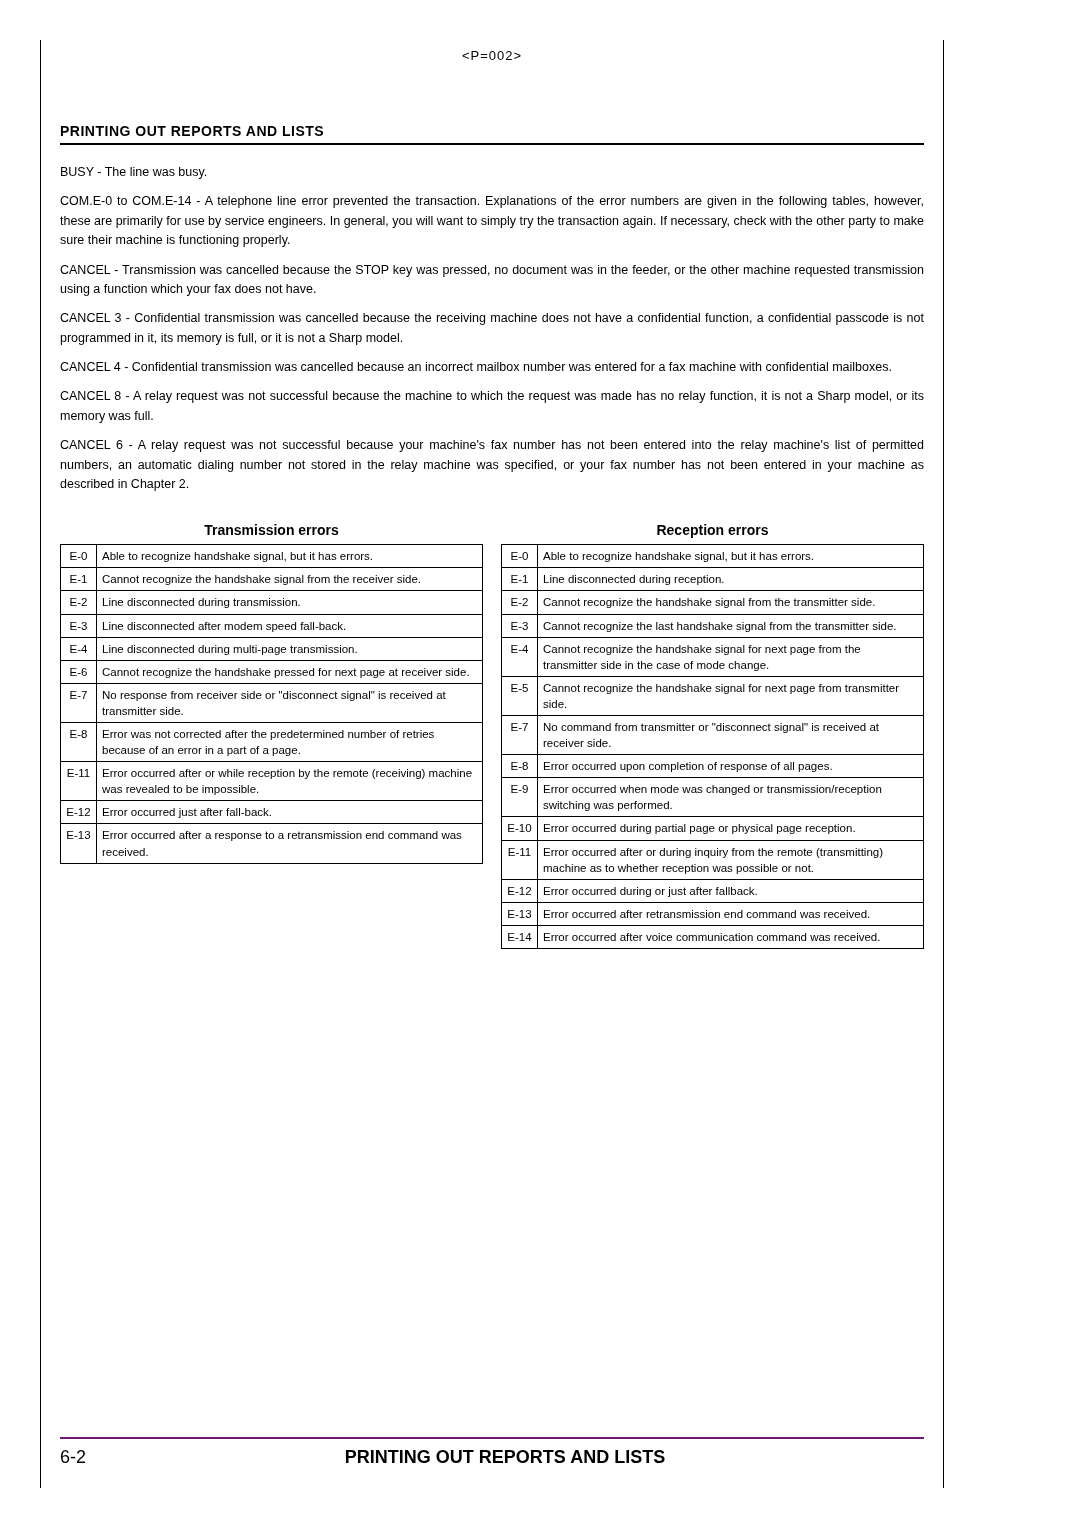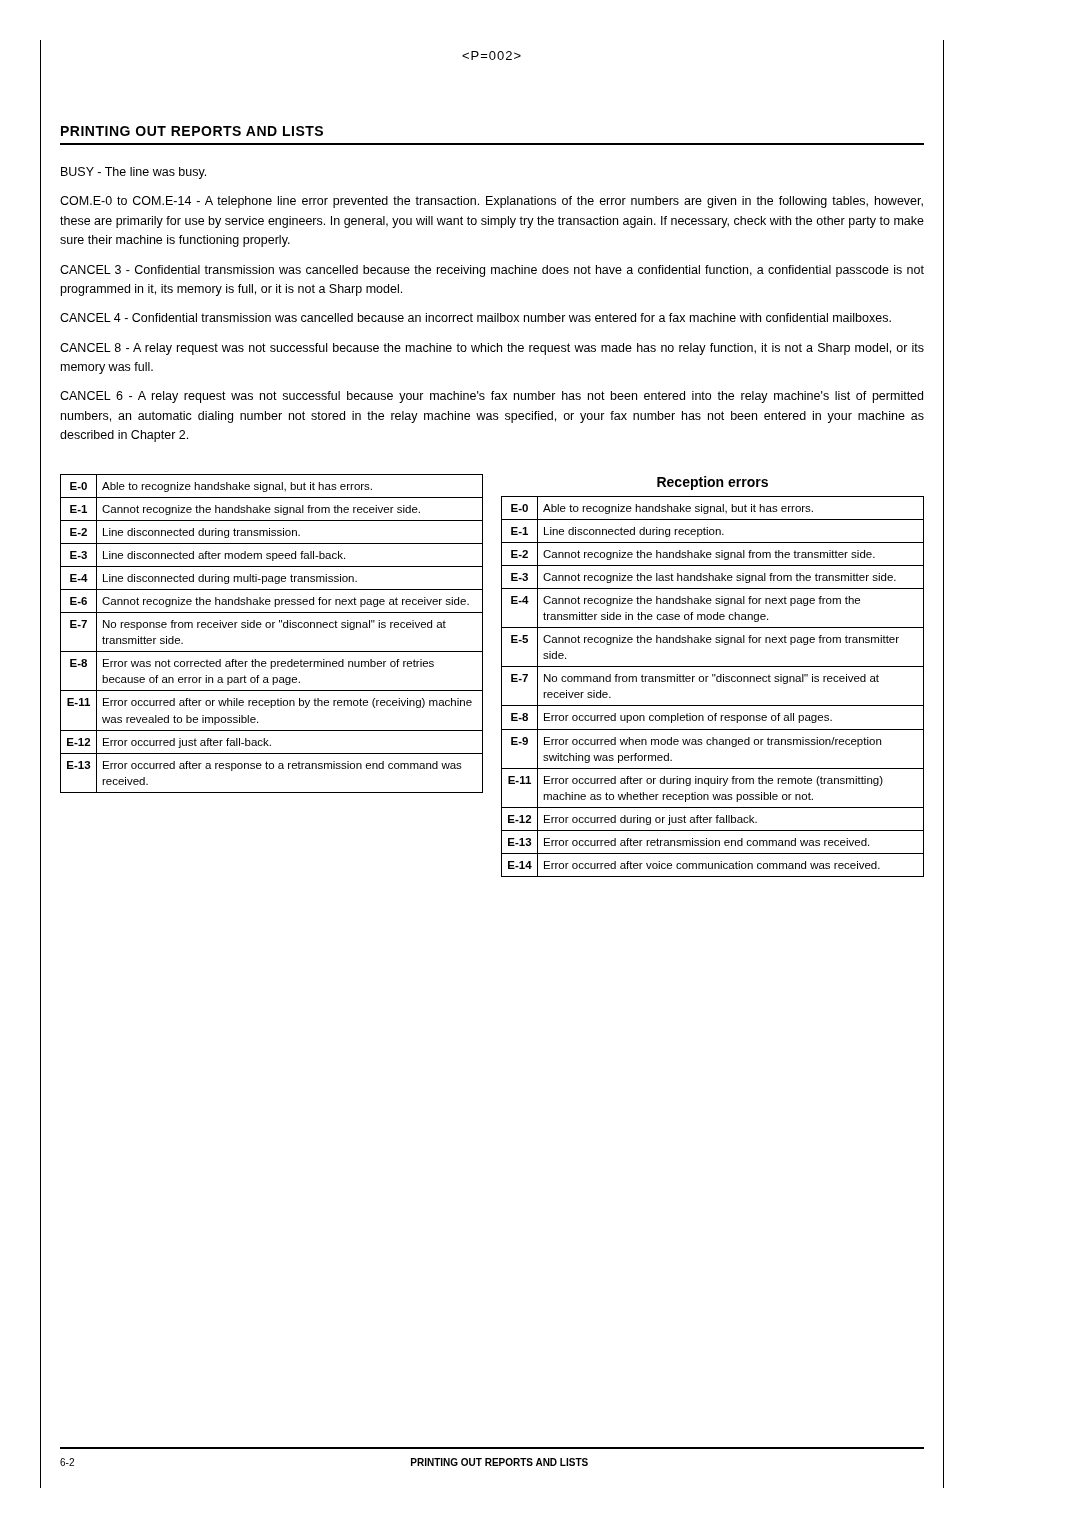--- a/index.html
+++ b/index.html
@@ -88,34 +88,34 @@
       font-size: 11.5px;
     }
     .error-table td {
       border: 1px solid #000;
       padding: 3px 5px;
       vertical-align: top;
       line-height: 1.4;
     }
     .error-table td.code {
       white-space: nowrap;
-      font-weight: bold;
+      font-weight: normal;
       text-align: center;
       width: 36px;
     }
     .footer-section {
       position: absolute;
       bottom: 60px;
       left: 60px;
       right: 60px;
-      border-top: 2px solid #000000;
+      border-top: 2px solid #701a75;
       display: flex;
       justify-content: space-between;
       padding-top: 8px;
-      font-size: 10px;
+      font-size: 18px;
     }
     .footer-left { font-weight: normal; }
     .footer-center { font-weight: bold; text-align: center; flex: 1; }
   </style>
 </head>
 <body>
 
 <div class="page">
   <div class="border-left"></div>
   <div class="border-right"></div>
@@ -128,36 +128,40 @@
     </div>
 
     <div>
       <p class="body-text">
         <b>BUSY</b> - The line was busy.
       </p>
       <p class="body-text">
         <b>COM.E-0</b> to <b>COM.E-14</b> - A telephone line error prevented the transaction. Explanations of the error numbers are given in the following tables, however, these are primarily for use by service engineers. In general, you will want to simply try the transaction again. If necessary, check with the other party to make sure their machine is functioning properly.
       </p>
       <p class="body-text">
+        <b>CANCEL</b> - Transmission was cancelled because the <b>STOP</b> key was pressed, no document was in the feeder, or the other machine requested transmission using a function which your fax does not have.
+      </p>
+      <p class="body-text">
         <b>CANCEL 3</b> - Confidential transmission was cancelled because the receiving machine does not have a confidential function, a confidential passcode is not programmed in it, its memory is full, or it is not a Sharp model.
       </p>
       <p class="body-text">
         <b>CANCEL 4</b> - Confidential transmission was cancelled because an incorrect mailbox number was entered for a fax machine with confidential mailboxes.
       </p>
       <p class="body-text">
         <b>CANCEL 8</b> - A relay request was not successful because the machine to which the request was made has no relay function, it is not a Sharp model, or its memory was full.
       </p>
       <p class="body-text">
         <b>CANCEL 6</b> - A relay request was not successful because your machine's fax number has not been entered into the relay machine's list of permitted numbers, an automatic dialing number not stored in the relay machine was specified, or your fax number has not been entered in your machine as described in Chapter 2.
       </p>
     </div>
 
     <div class="tables-row">
 
       <div class="error-table-wrap">
+        <div class="error-table-title">Transmission errors</div>
         <table class="error-table">
           <tbody id="tx-tbody">
               <tr>
                 <td class="code">E-0</td>
                 <td>Able to recognize handshake signal, but it has errors.</td>
               </tr>
               <tr>
                 <td class="code">E-1</td>
                 <td>Cannot recognize the handshake signal from the receiver side.</td>
               </tr>
@@ -233,20 +237,24 @@
                 <td class="code">E-7</td>
                 <td>No command from transmitter or "disconnect signal" is received at receiver side.</td>
               </tr>
               <tr>
                 <td class="code">E-8</td>
                 <td>Error occurred upon completion of response of all pages.</td>
               </tr>
               <tr>
                 <td class="code">E-9</td>
                 <td>Error occurred when mode was changed or transmission/reception switching was performed.</td>
+              </tr>
+              <tr>
+                <td class="code">E-10</td>
+                <td>Error occurred during partial page or physical page reception.</td>
               </tr>
               <tr>
                 <td class="code">E-11</td>
                 <td>Error occurred after or during inquiry from the remote (transmitting) machine as to whether reception was possible or not.</td>
               </tr>
               <tr>
                 <td class="code">E-12</td>
                 <td>Error occurred during or just after fallback.</td>
               </tr>
               <tr>

